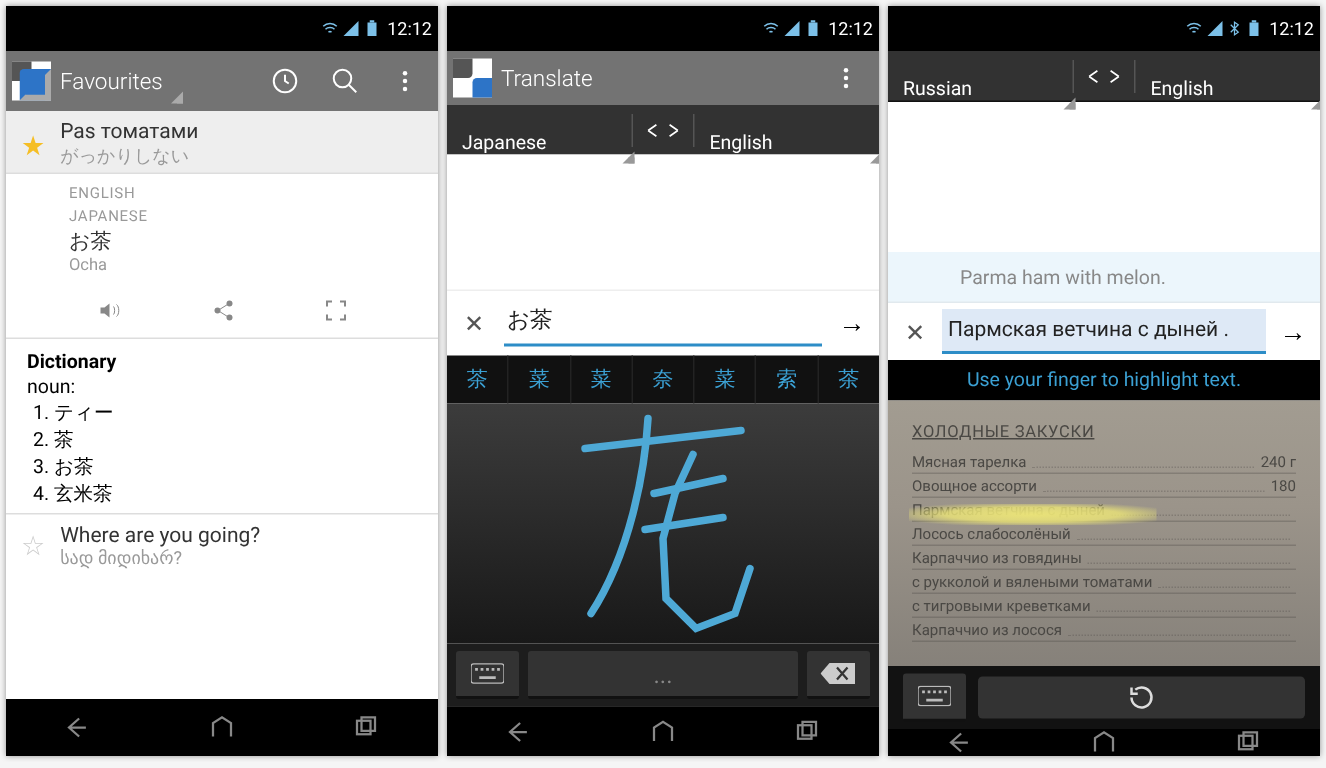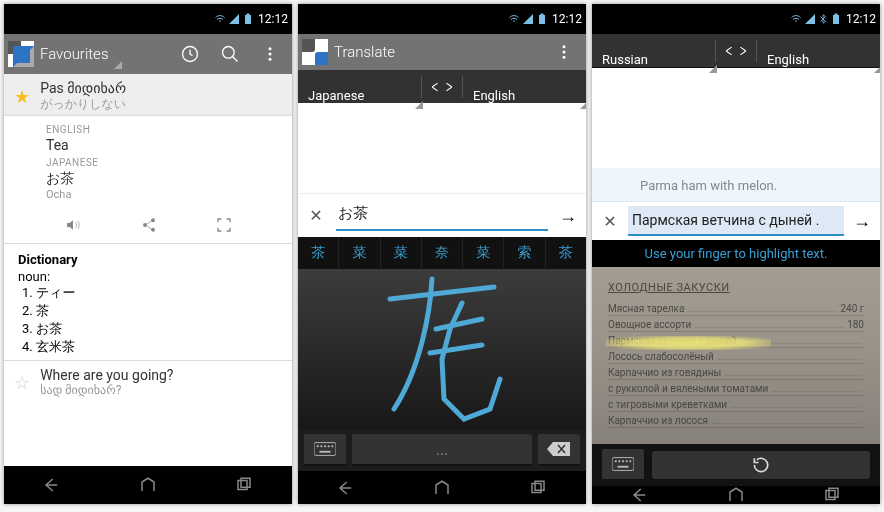--- a/index.html
+++ b/index.html
@@ -276,29 +276,28 @@
           <circle cx="12" cy="12" r="2" fill="#fff"></circle>
           <circle cx="12" cy="19" r="2" fill="#fff"></circle>
         </svg>
     </div>
   </div>
 
   <div class="s1-body">
     <div class="fav-row sel">
       <span class="star">★</span>
       <div class="fr-text">
-        <span class="fr-main">Pas მიდიხარ</span>
+        <span class="fr-main">Pas томатами</span>
         <span class="fr-sub">がっかりしない</span>
       </div>
     </div>
 
     <div class="detail d-star">
       <div class="d-label">ENGLISH</div>
 
-      <div class="d-word">Tea</div>
       <div class="d-label">JAPANESE</div>
       <div class="d-word">お茶</div>
       <div class="d-rom">Ocha</div>
     </div>
 
     <div class="d-actions">
       <div>
         <svg width="20" height="16" viewBox="0 0 24 24">
             <path d="M3 9v6h4l5 4V5L7 9H3z" fill="#888"></path>
             <path d="M16 8c1.5 1 1.5 7 0 8M19 6c3 2 3 10 0 12" stroke="#888" fill="none"></path>

